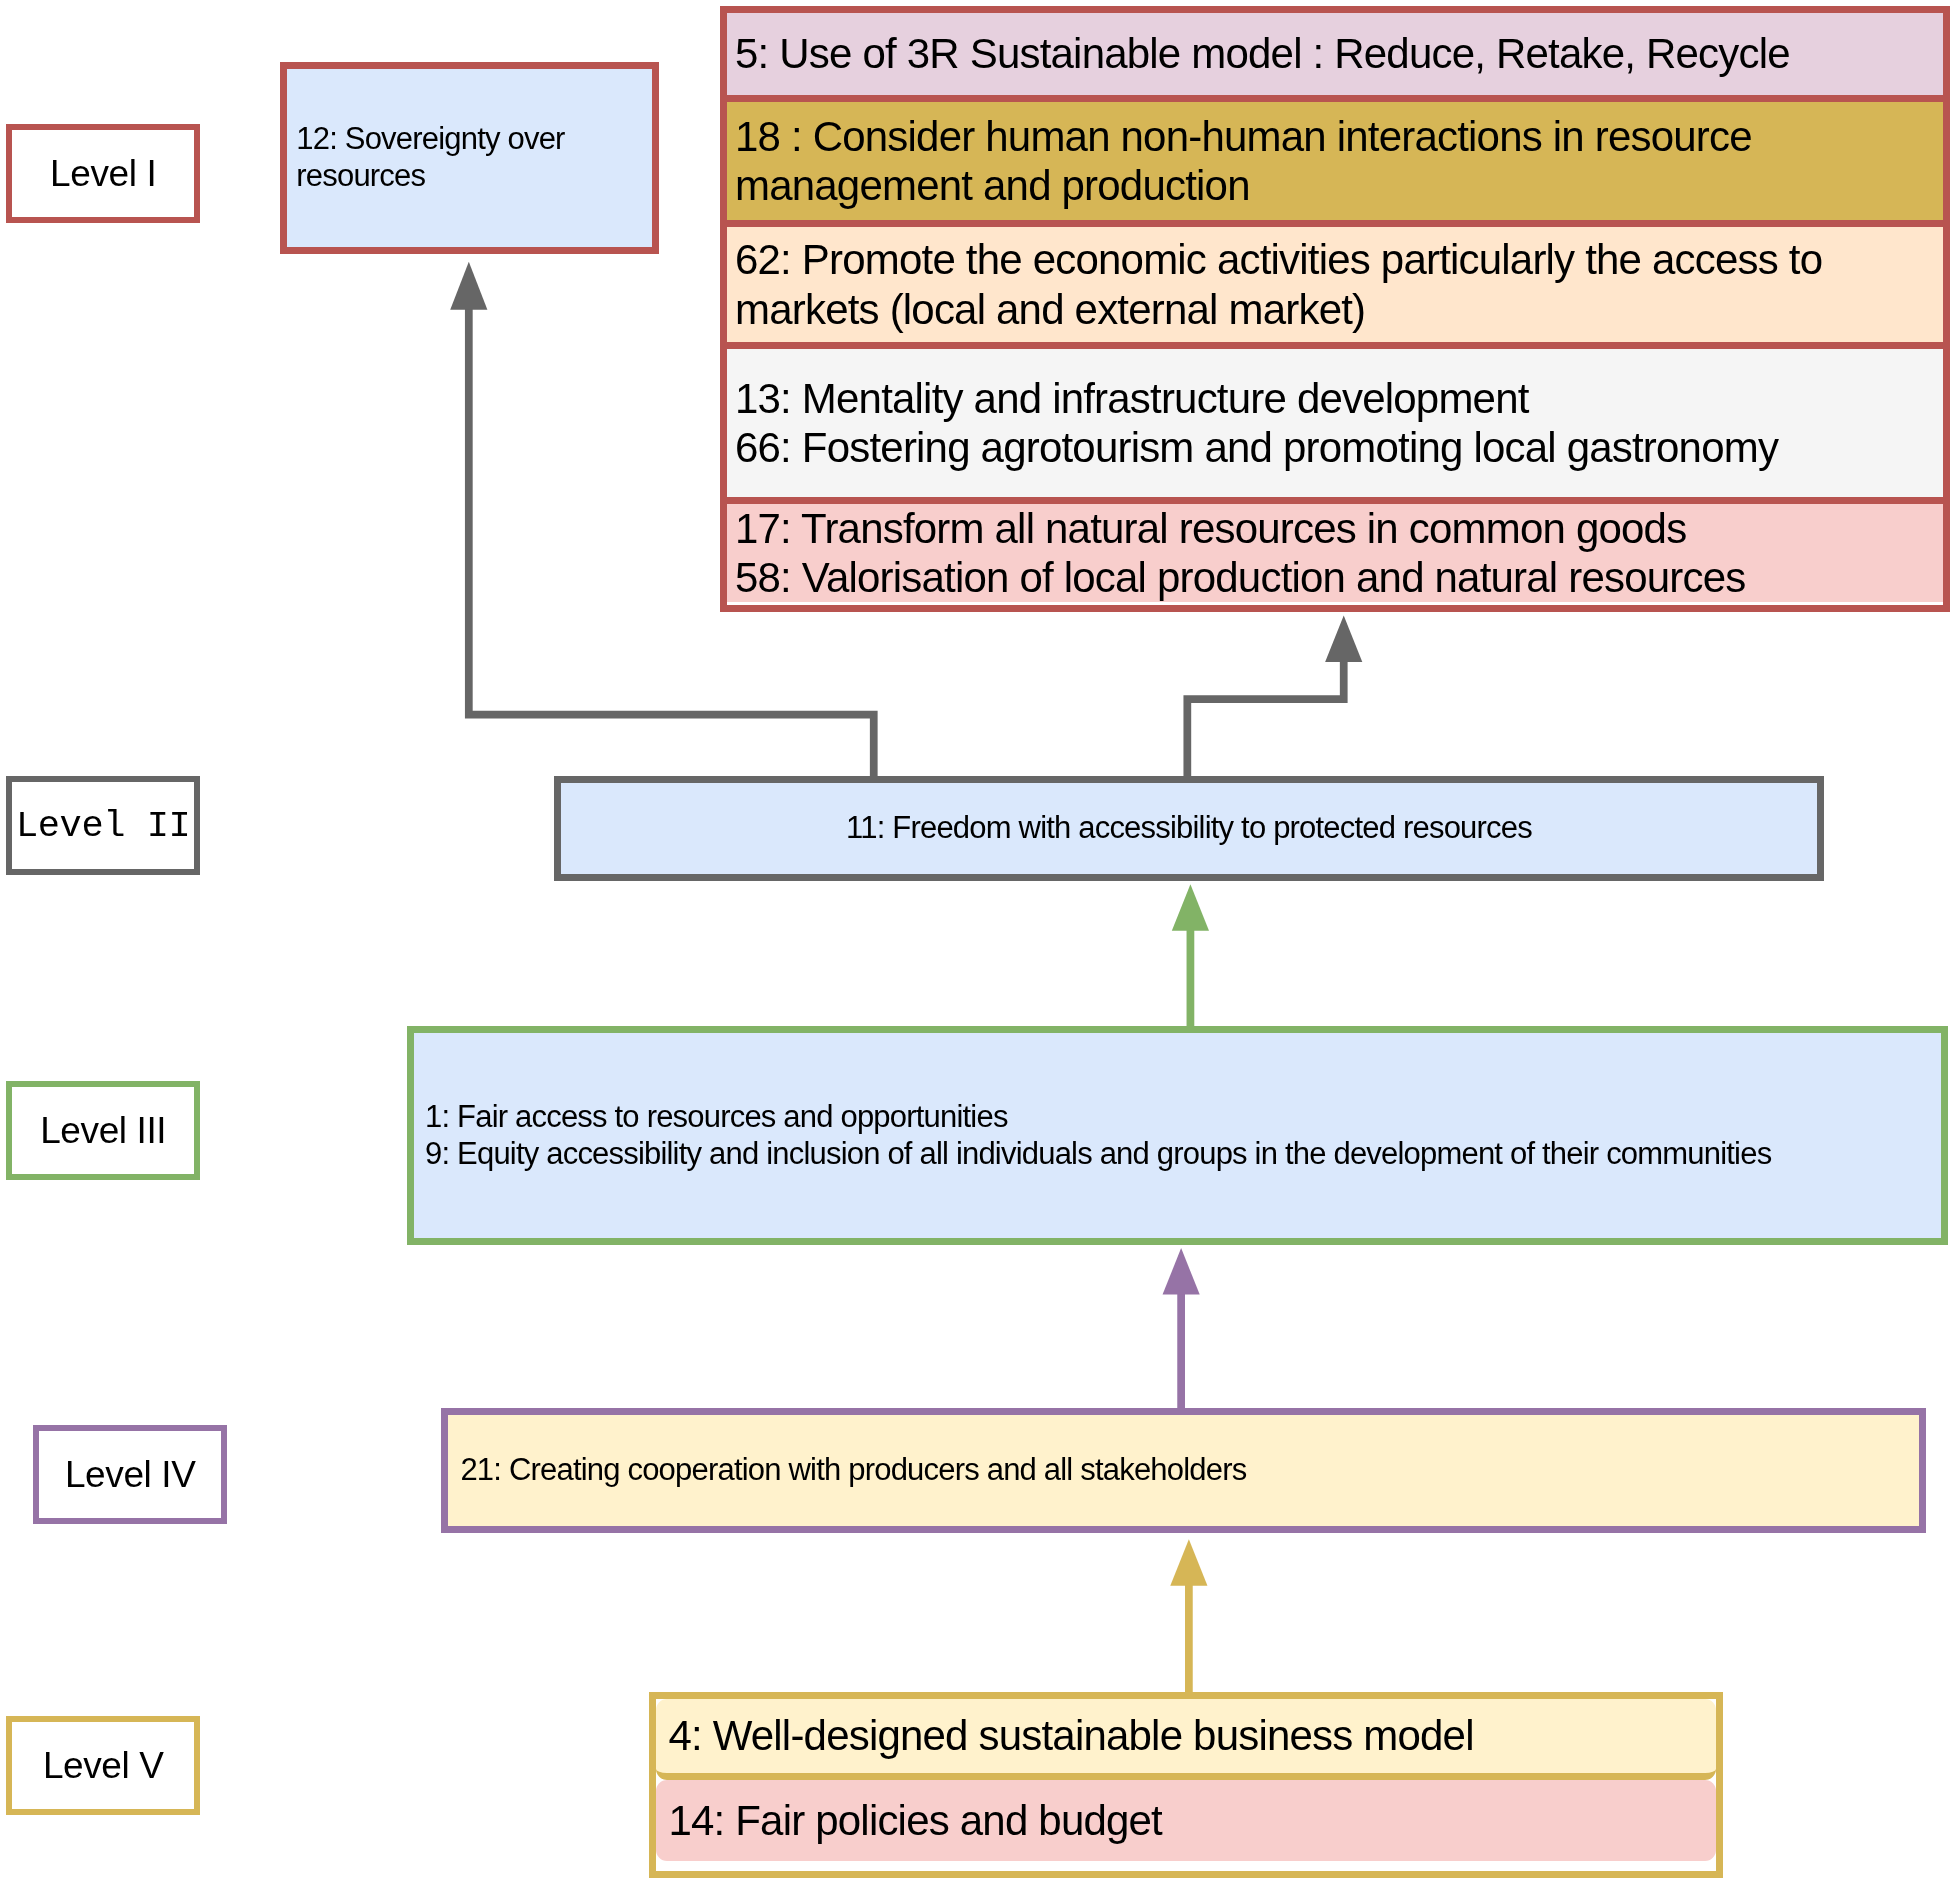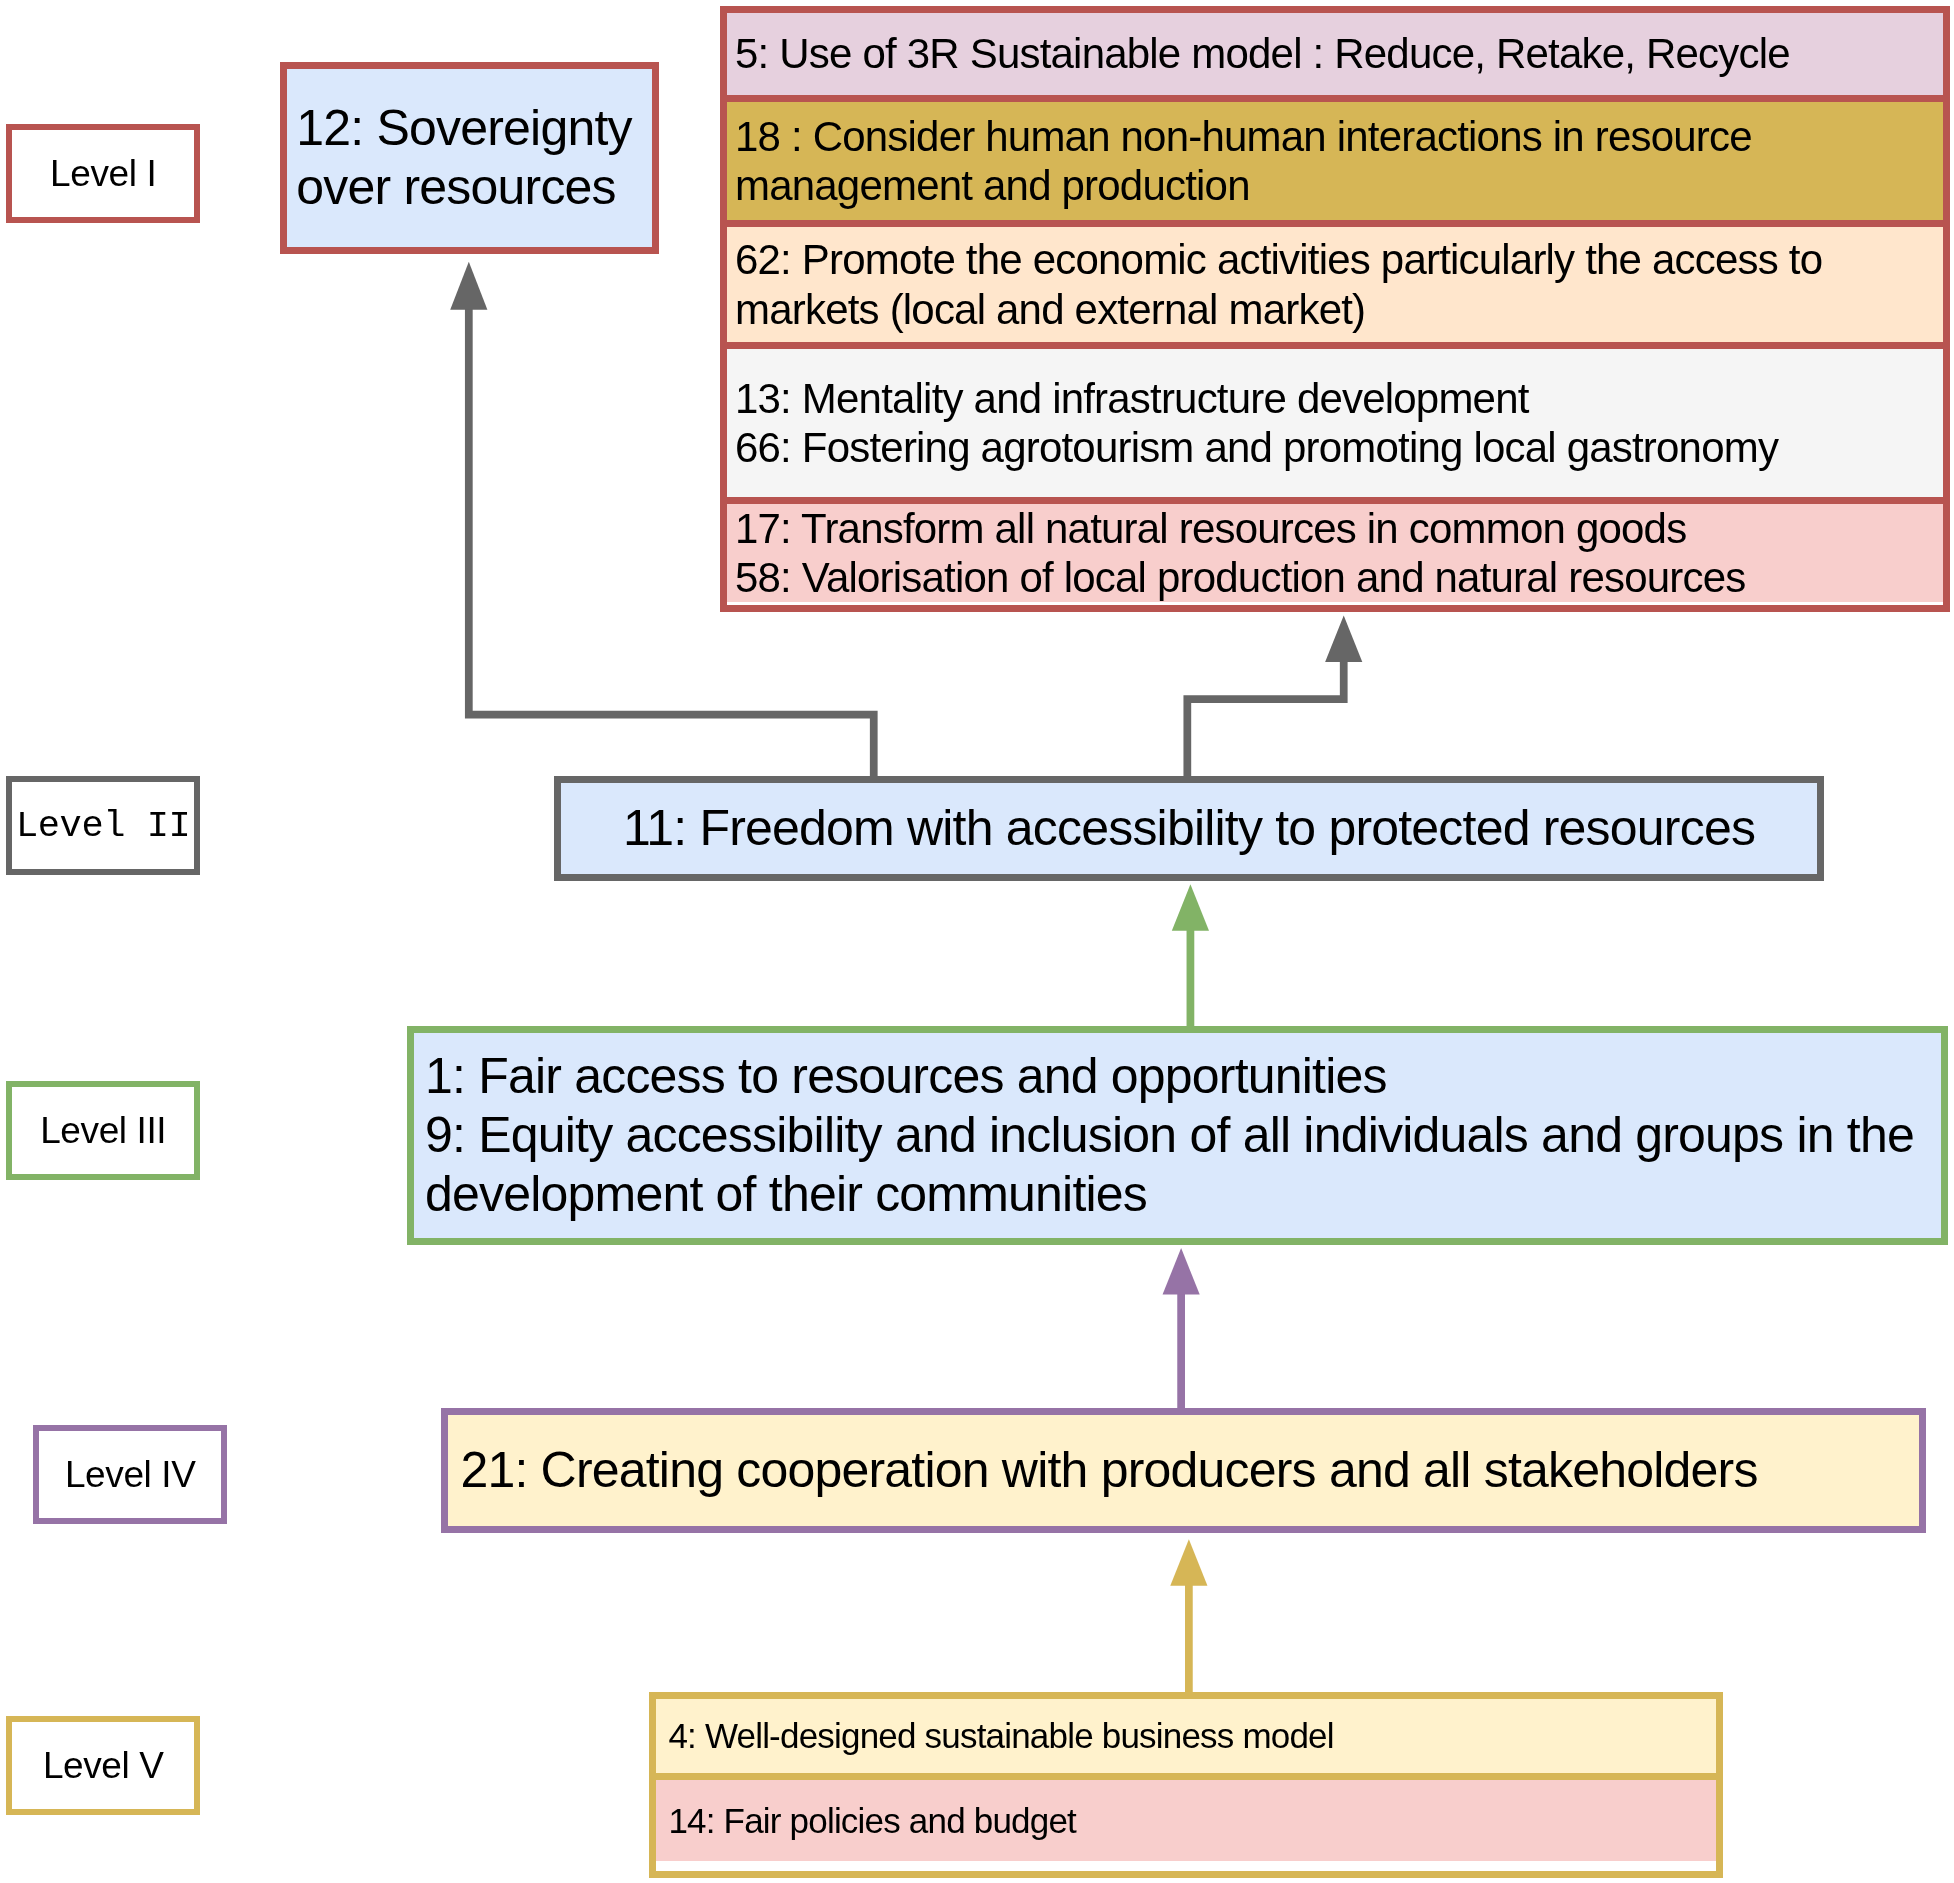--- a/index.html
+++ b/index.html
@@ -9,21 +9,21 @@
     background:#ffffff;
     font-family:"Liberation Sans","DejaVu Sans",sans-serif;
     color:#000;
     overflow:hidden;
   }
   .node{
     position:absolute;
     box-sizing:border-box;
     display:flex;
     align-items:center;
-    font-size:50px;
+    font-size:31px;
     letter-spacing:-0.8px;
     line-height:1.18;
     white-space:pre-line;
   }
   .lvl{
     position:absolute;
     box-sizing:border-box;
     width:194px;height:99px;
     left:6.2px;
     background:#ffffff;
@@ -88,24 +88,25 @@
   .stack-v{
     position:absolute;
     box-sizing:border-box;
     left:649px;top:1692px;width:1074px;height:186px;
     border:7.7px solid #d6b656;
     display:flex;flex-direction:column;
   }
   .stack-v > .cell{
     box-sizing:border-box;
     display:flex;align-items:center;
-    font-size:35px;letter-spacing:-0.8px;line-height:1.18;
+    font-size:42px;letter-spacing:-0.8px;line-height:1.18;
     white-space:pre-line;
     padding-left:12.4px;padding-right:6.2px;
     border-bottom:7.7px solid #d6b656;
+    border-radius:11px;
   }
   .cell-4 {height:81px;background:#fff2cc;}
   .cell-14{height:81px;background:#f8cecc;border-bottom:none !important;}
 
   #arrow-layer{
     position:absolute;left:0;top:0;width:1955px;height:1883px;
     pointer-events:none;
   }
 </style>
 </head>

